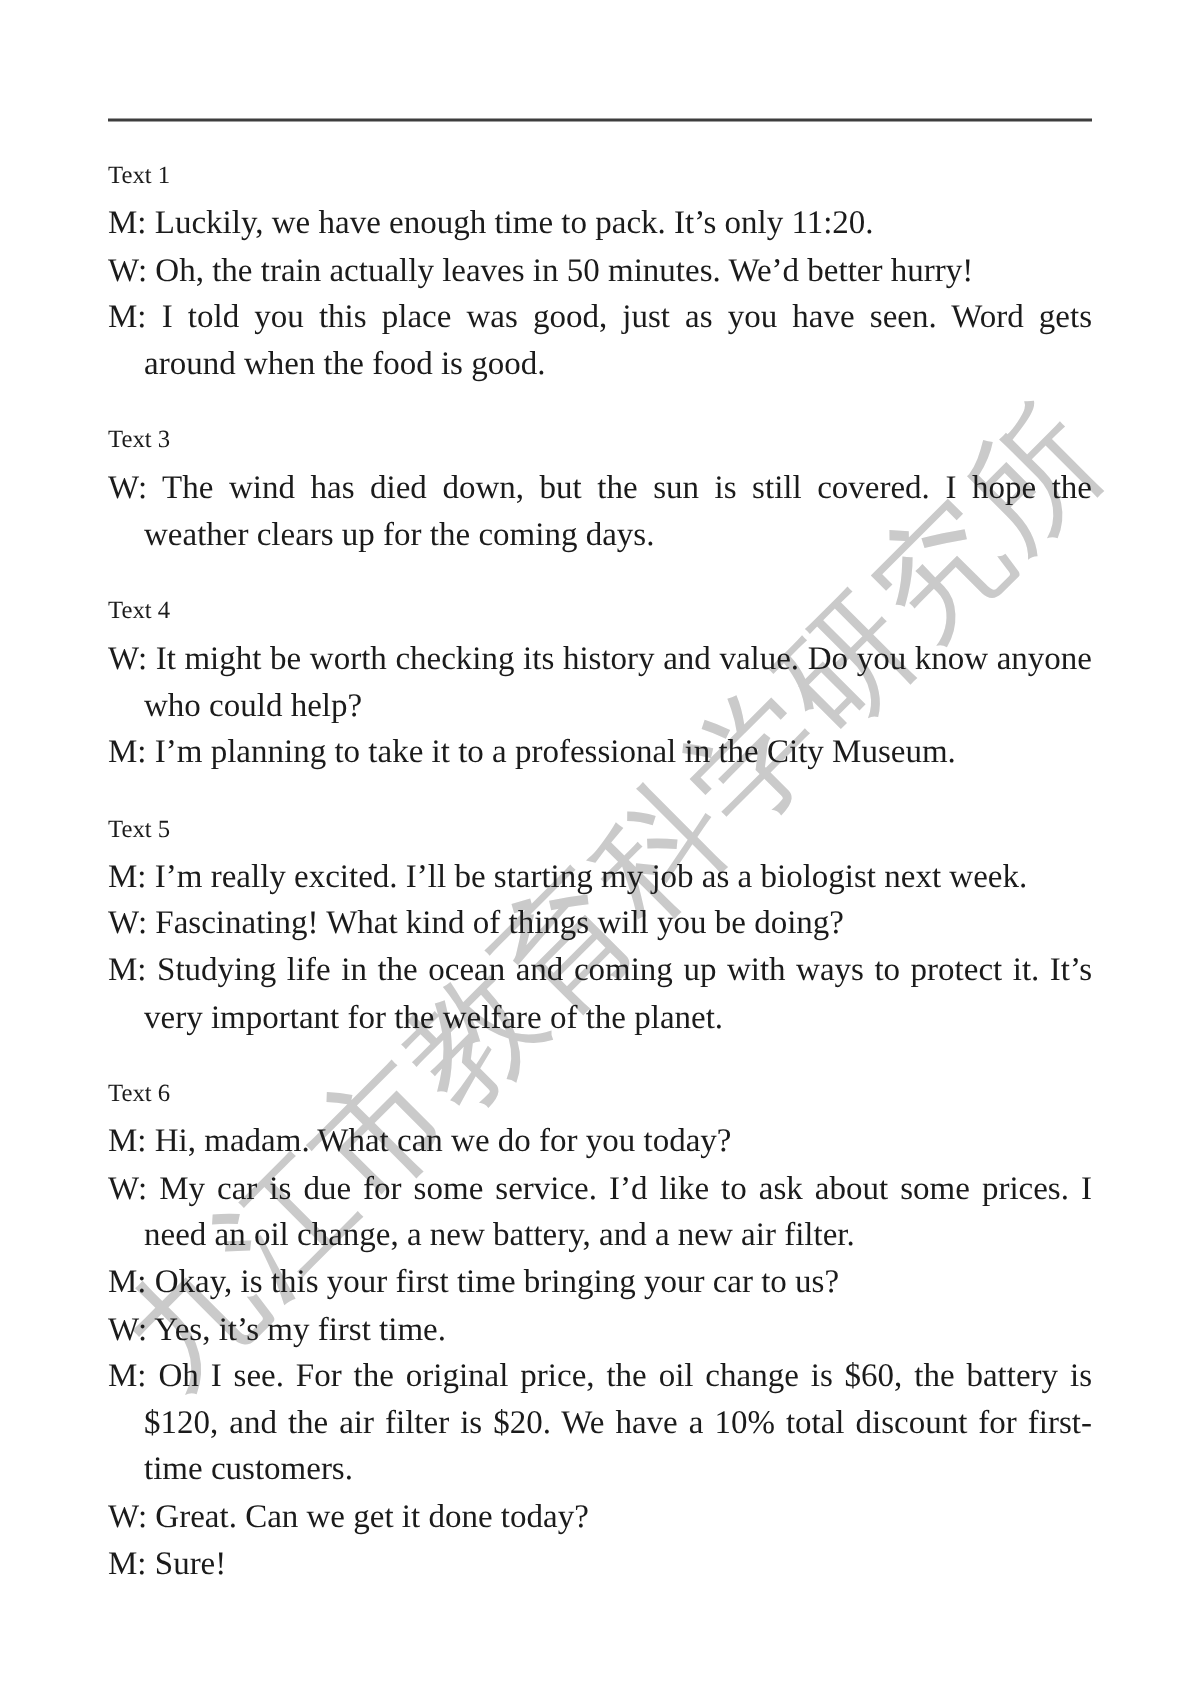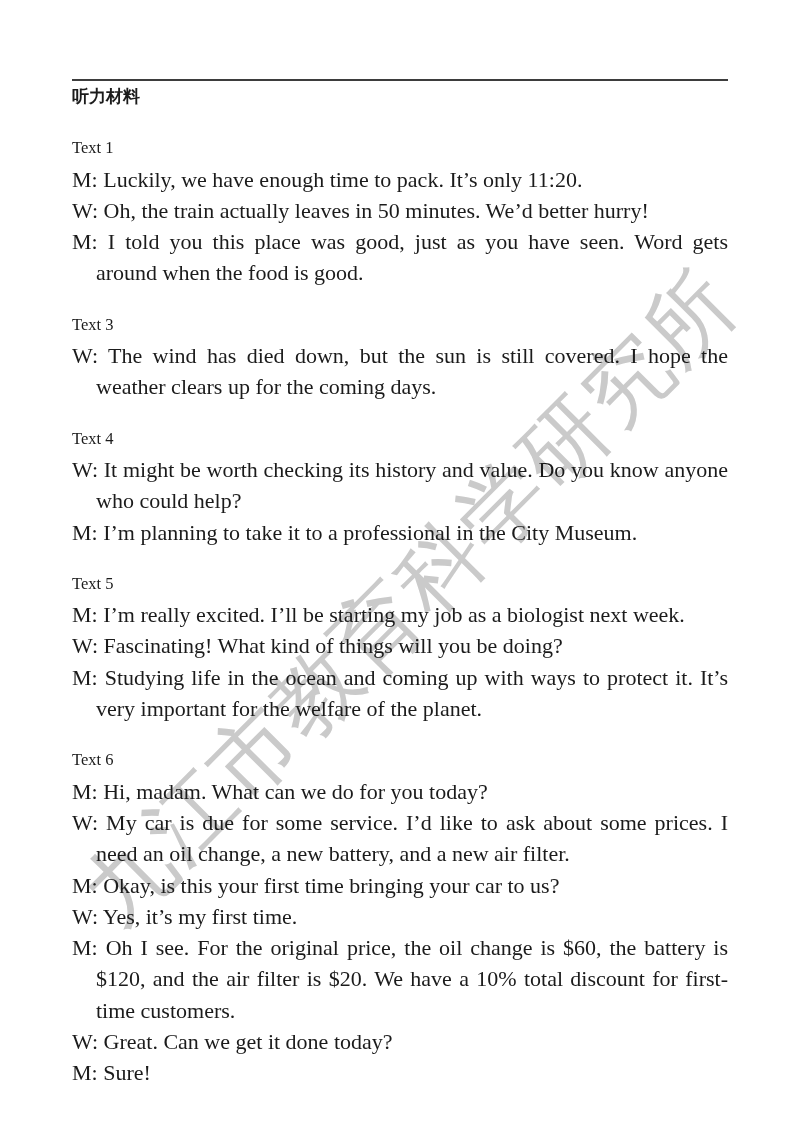--- a/index.html
+++ b/index.html
@@ -66,21 +66,20 @@
 </style>
 </head>
 <body>
 
 <div class="page">
   <div class="watermark">九江市教育科学研究所</div>
 
   <div class="content">
     <div class="top-rule"></div>
 
-    <div class="page-title">听力材料</div>
 
     <main id="transcript">
         <p class="section-title">Text 1</p>
         <p class="dialogue"><span class="spk">M:</span> <span>Luckily, we have enough time to pack. It’s only 11:20.</span></p>
         <p class="dialogue"><span class="spk">W:</span> <span>Oh, the train actually leaves in 50 minutes. We’d better hurry!</span></p>
         <p class="dialogue"><span class="spk">M:</span> <span>I told you this place was good, just as you have seen. Word gets around when the food is good.</span></p>
         <p class="section-title">Text 3</p>
         <p class="dialogue"><span class="spk">W:</span> <span>The wind has died down, but the sun is still covered. I hope the weather clears up for the coming days.</span></p>
         <p class="section-title">Text 4</p>
         <p class="dialogue"><span class="spk">W:</span> <span>It might be worth checking its history and value. Do you know anyone who could help?</span></p>

